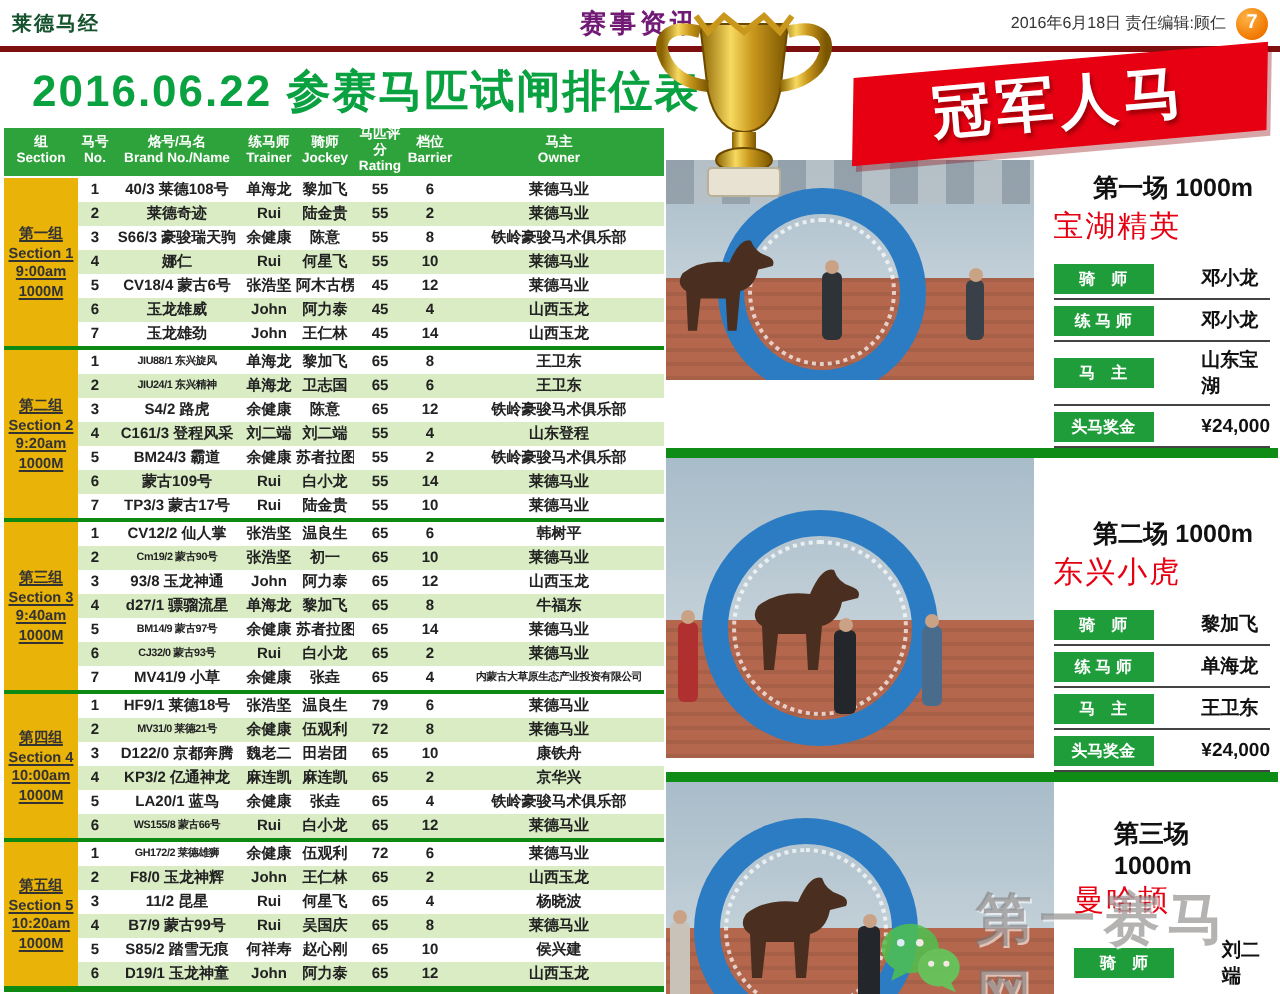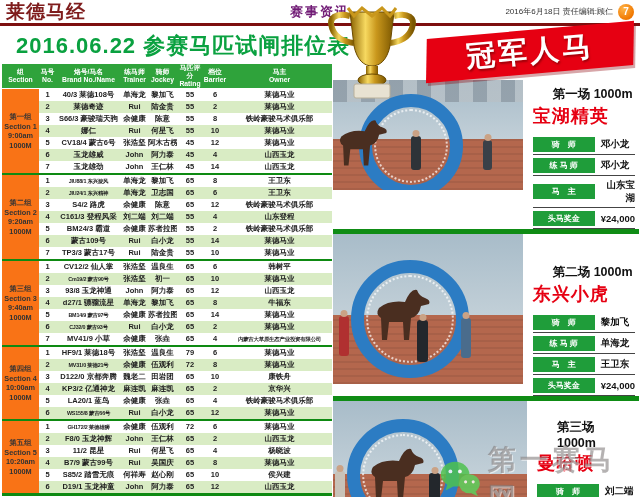--- a/index.html
+++ b/index.html
@@ -2,21 +2,21 @@
 <html><head>
 <meta charset="utf-8">
 <style>
   html,body{margin:0;padding:0;background:#e8e8e8;}
   #page{position:relative;width:640px;height:497px;background:#ffffff;overflow:hidden;
         font-family:"Liberation Sans","DejaVu Sans",sans-serif;}
 
   
   .hdr{position:absolute;top:0;left:0;right:0;height:26px;border-bottom:3px solid #7d0f0f;
        display:flex;align-items:center;padding:0 6px;box-sizing:border-box;background:#fff;}
-  .brand{color:#7f1d1d;font-size:19px;font-weight:bold;letter-spacing:1px;}
+  .brand{color:#14532d;font-size:10px;font-weight:bold;letter-spacing:1px;}
   .hdr-center{position:absolute;left:0;right:0;text-align:center;color:#701a75;
               font-size:13px;font-weight:bold;letter-spacing:2px;}
   .hdr-right{margin-left:auto;display:flex;align-items:center;gap:5px;z-index:2;}
   .date-editor{font-size:8px;color:#333;}
   .page-circle{width:16px;height:16px;border-radius:50%;
                background:radial-gradient(circle at 35% 30%,#ffb347,#f07800 70%,#d85a00);
                color:#fff;font-size:10px;font-weight:bold;display:flex;align-items:center;justify-content:center;}
 
   
   .main-title{position:absolute;top:31px;left:16px;color:#0aa140;font-size:22px;
@@ -30,22 +30,22 @@
   .c-section{width:37px;}
   .c-no{width:17px;}
   .c-name{width:65px;}
   .c-trainer{width:27px;}
   .c-jockey{width:29px;}
   .c-rating{width:26px;}
   .c-barrier{width:24px;}
   .c-owner{flex:1;}
   .section-block{display:flex;border-top:2px solid #0e8a12;}
   .section-block:first-of-type{border-top:1px solid #ffffff;}
-  .section-cell{width:37px;background:#f97316;display:flex;flex-direction:column;
-                justify-content:center;align-items:center;font-size:7.3px;line-height:9.5px;color:#333;}
+  .section-cell{width:37px;background:#eab308;display:flex;flex-direction:column;
+                justify-content:center;align-items:center;font-size:7.3px;line-height:9.5px;color:#333;text-decoration:underline;}
   .rows-wrap{flex:1;display:flex;flex-direction:column;}
   .trow{display:flex;height:12px;line-height:12px;font-size:7.5px;color:#222;background:#fff;}
   .trow.alt{background:#d9ecc4;}
   .trow>div{overflow:hidden;white-space:nowrap;text-align:center;}
   .tight{font-size:5.4px;letter-spacing:-0.2px;line-height:13px;}
 
   
   .trophy{position:absolute;top:6px;left:320px;z-index:6;}
 
   
@@ -67,26 +67,26 @@
   .arch{position:absolute;border:13px solid #2c7cc3;border-radius:50%;box-sizing:border-box;}
   .arch:after{content:"";position:absolute;inset:2px;border:2px dotted rgba(255,255,255,.7);border-radius:50%;}
   .person{position:absolute;border-radius:3px;}
   .person i{position:absolute;top:-6px;left:50%;transform:translateX(-50%);width:7px;height:7px;
             border-radius:50%;background:#caa285;display:block;}
   .horse-svg{position:absolute;}
 
   .caption{flex:1;padding:6px 4px 0 10px;box-sizing:border-box;}
   .b2 .caption{padding-top:30px;} .b3 .caption{padding-top:18px;}
   .race-line{font-size:12.5px;font-weight:bold;color:#111;margin-left:20px;}
-  .horse-name{font-size:18px;font-weight:bold;color:#e60012;letter-spacing:1px;margin-top:1px;}
+  .horse-name{font-size:15px;font-weight:normal;color:#e60012;letter-spacing:1px;margin-top:1px;}
   .info{margin-top:6px;}
   .info-row{display:flex;align-items:center;border-bottom:1.5px solid #444;padding:2.5px 0;}
-  .chip{background:#1f9d3a;color:#fff;font-size:8px;width:62px;text-align:center;
+  .chip{background:#1f9d3a;color:#fff;font-size:8px;width:50px;text-align:center;
         padding:2px 0;font-weight:bold;flex:none;}
-  .val{font-size:9.5px;color:#111;margin-left:6px;font-weight:bold;text-align:right;}
+  .val{font-size:9.5px;color:#111;margin-left:24px;font-weight:bold;}
   .right-sep{height:5px;background:#0f8c15;}
 
   
   .watermark{position:absolute;top:441px;left:438px;z-index:9;display:flex;align-items:center;gap:6px;
              pointer-events:none;}
   .wm-text{font-size:28px;font-weight:bold;color:rgba(120,115,115,.55);letter-spacing:4px;
            text-shadow:1px 1px 0 rgba(255,255,255,.6);}
 </style>
 </head>
 <body>

